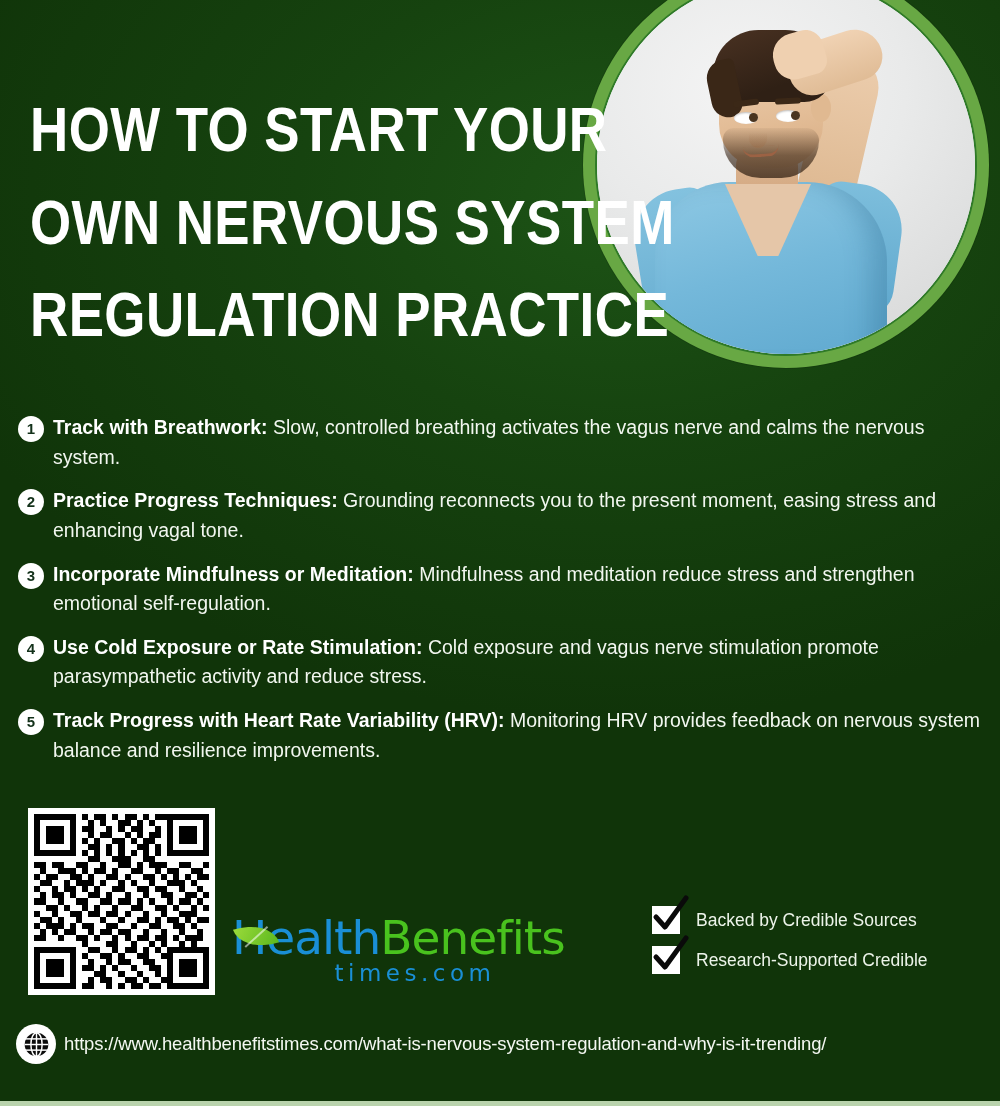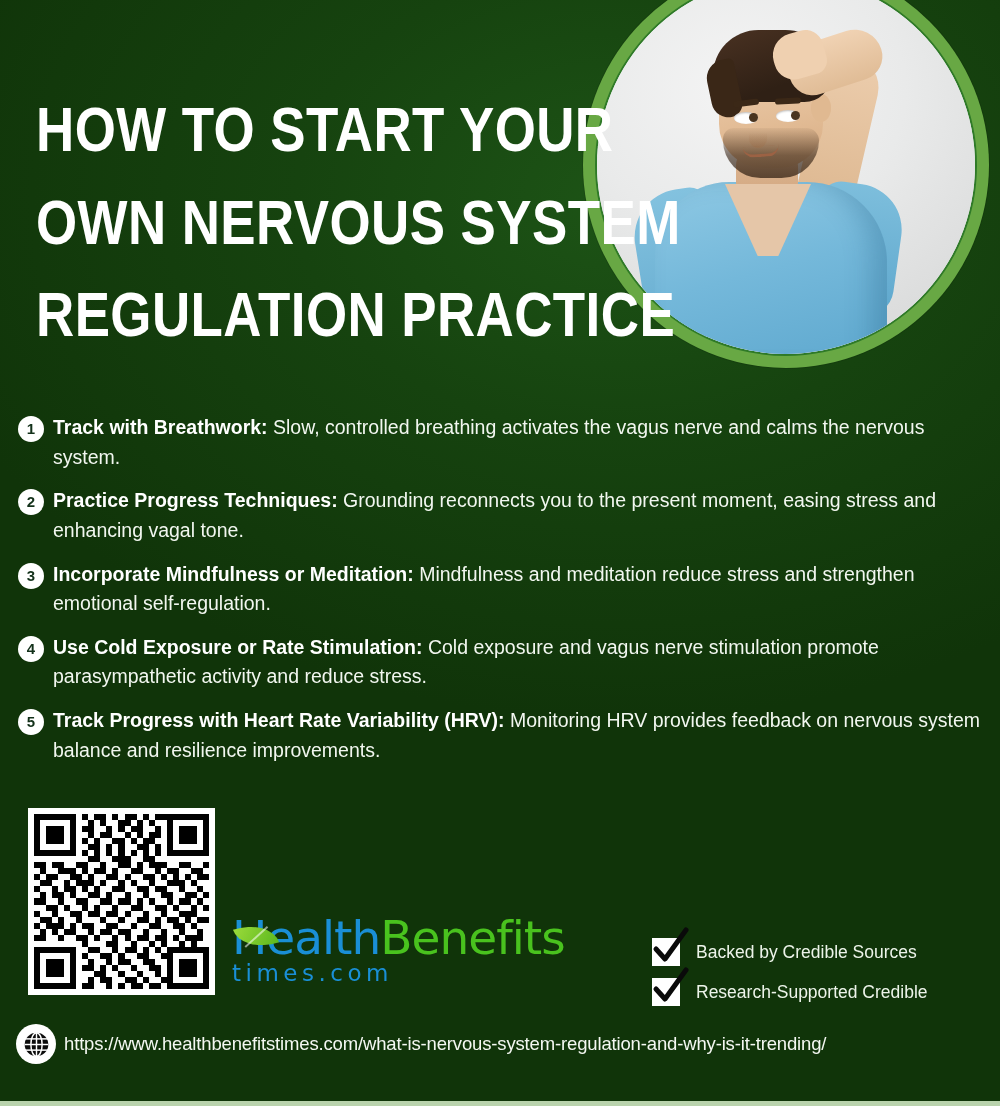--- a/index.html
+++ b/index.html
@@ -198,21 +198,21 @@
     left: 176px; top: 56px;
     width: 52px; height: 46px;
     background: #efd0b0;
     border-radius: 22px 18px 14px 20px;
     transform: rotate(-16deg);
   }
 
   
   .title {
     position: absolute;
-    left: 36px;
+    left: 30px;
     top: 83px;
     width: 600px;
   }
   .title-line {
     color: #ffffff;
     font-family: "Liberation Sans Narrow", "Liberation Sans", sans-serif;
     font-weight: bold;
     font-size: 63px;
     line-height: 1.47;
     letter-spacing: 0.5px;
@@ -290,21 +290,21 @@
     line-height: 52px;
     white-space: nowrap;
   }
   .logo-health { color: #1a8fd6; }
   .logo-benefits { color: #49c21e; }
   .logo-sub {
     font-family: "DejaVu Sans", sans-serif;
     font-size: 23px;
     color: #1a8fd6;
     letter-spacing: 4.5px;
-    text-align: left;
+    text-align: center;
     padding-right: 4px;
     margin-top: -4px;
   }
   .leaf {
     position: absolute;
     left: 4px;
     top: 11px;
     width: 40px;
     height: 26px;
     background: linear-gradient(135deg, #9ada3a 0%, #5cb81f 100%);
@@ -318,21 +318,20 @@
     width: 30px; height: 1.5px;
     background: rgba(255,255,255,0.55);
     transform: rotate(-24deg);
   }
 
   
   .badges {
     position: absolute;
     left: 652px;
     top: 906px;
-    margin-top: 32px;
   }
   .badge-row {
     display: flex;
     align-items: center;
     margin-bottom: 12px;
     position: relative;
   }
   .chk {
     position: relative;
     width: 28px;

